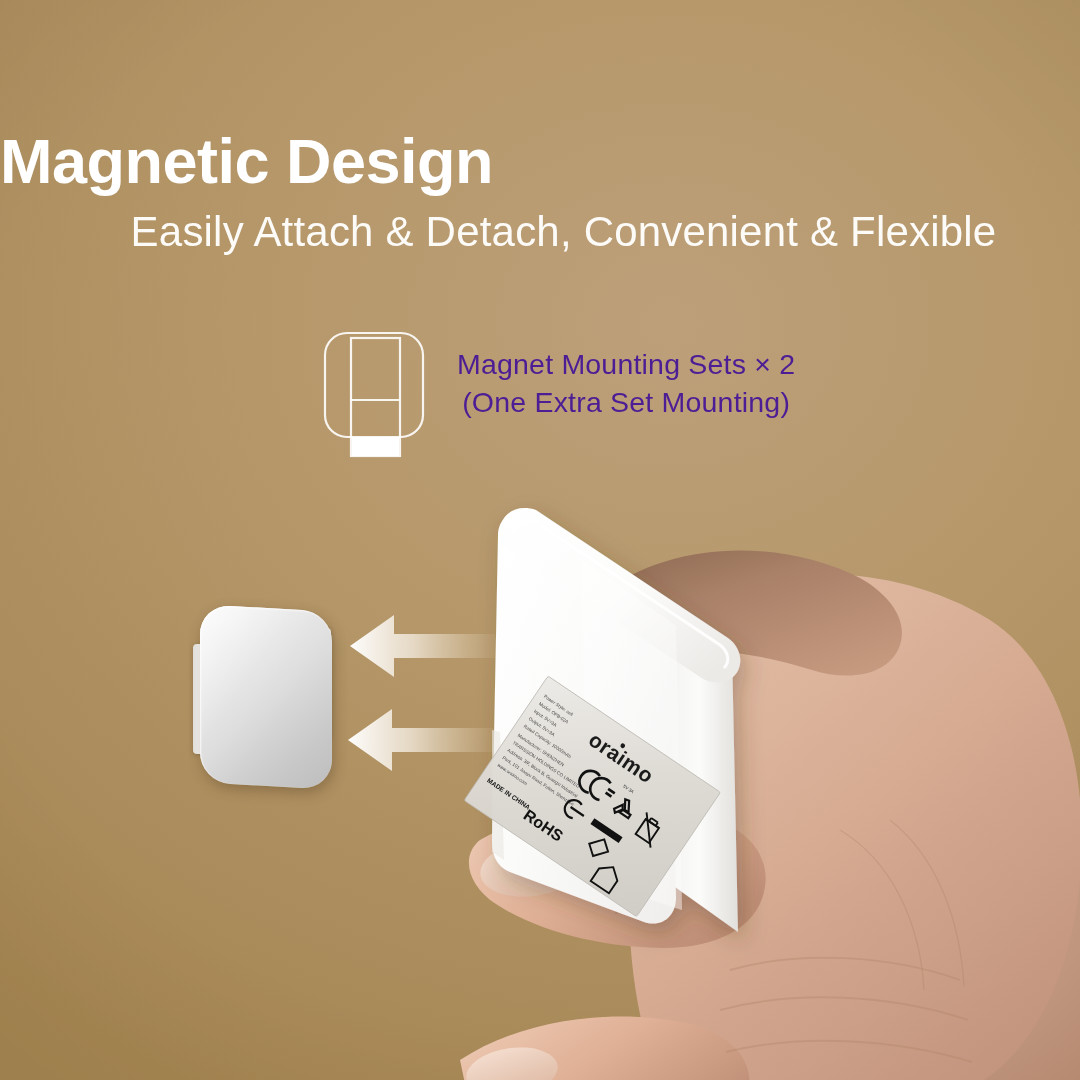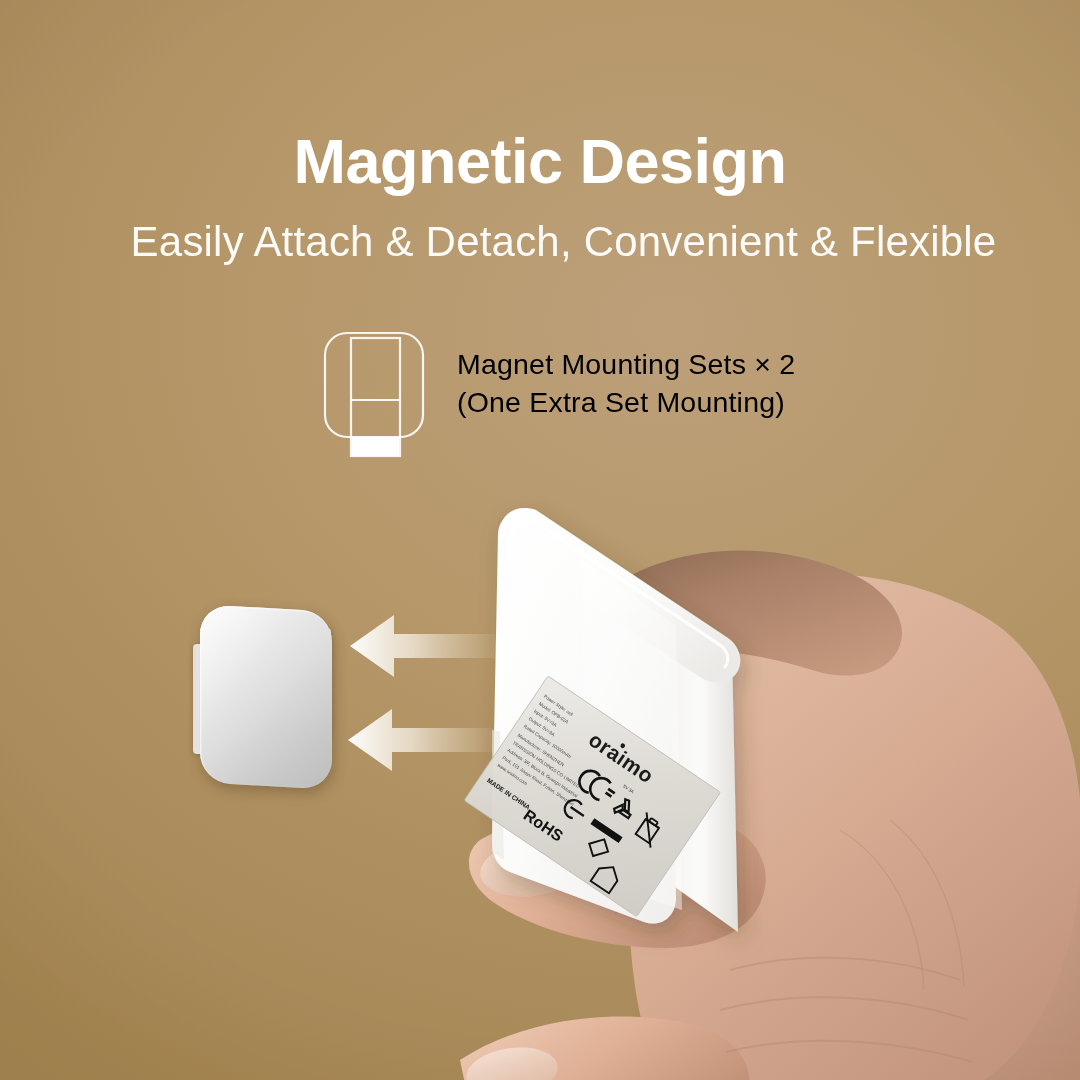--- a/index.html
+++ b/index.html
@@ -28,32 +28,32 @@
     inset: 0;
     background:
       radial-gradient(ellipse 120% 110% at 50% 45%, rgba(0,0,0,0) 45%, rgba(0,0,0,0.11) 100%);
   }
 
   
   .title {
     position: absolute;
     left: 0; right: 0;
     top: 128px;
-    text-align: center;
+    text-align: left;
     color: #ffffff;
     font-size: 63px;
     font-weight: 700;
     letter-spacing: -0.5px;
     line-height: 1.05;
     white-space: nowrap;
   }
   .subtitle {
     position: absolute;
     left: 0; right: 0;
-    top: 217px;
+    top: 207px;
     text-align: center;
     color: #fdfbf8;
     font-size: 42px;
     font-weight: 300;
     letter-spacing: 0.2px;
     line-height: 1.2;
     white-space: nowrap;
     padding-left: 47px;
   }
 
@@ -69,26 +69,27 @@
     position: absolute;
     left: 0;
     top: 0;
     width: 116px;
     height: 135px;
   }
   .feature-caption {
     position: absolute;
     left: 135px;
     top: 21px;
-    color: #000000;
+    color: #4c1d95;
     font-size: 28.5px;
     font-weight: 300;
     line-height: 1.33;
     letter-spacing: 0.2px;
     white-space: nowrap;
+    text-align: center;
   }
 
   
   .plate-wrap {
     position: absolute;
     left: 186px;
     top: 598px;
     width: 160px;
     height: 200px;
   }

